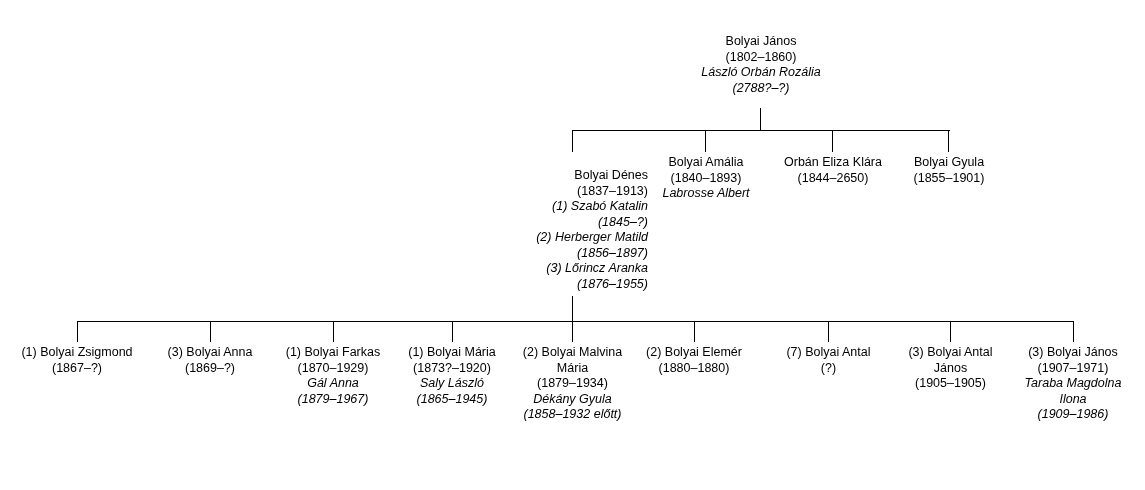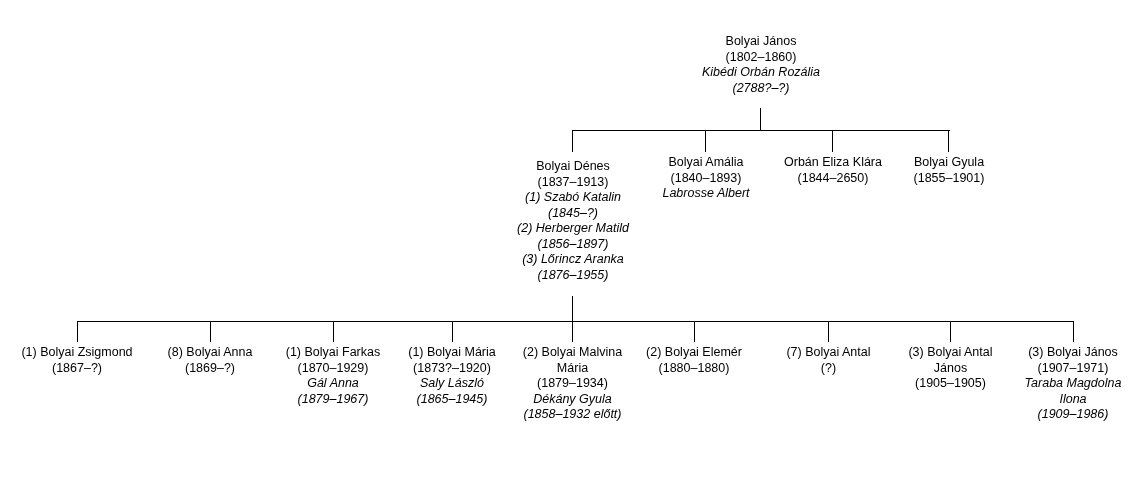--- a/index.html
+++ b/index.html
@@ -33,32 +33,32 @@
   .hl{height:1.4px;}
 </style>
 </head>
 <body>
 
 <div id="tree">
 
   <div class="node" style="left:661px;top:34px;width:200px;">
     <div class="nm">Bolyai János</div>
     <div class="dt">(1802–1860)</div>
-    <div class="sp">Kibédi Orbán Rozália</div>
+    <div class="sp">László Orbán Rozália</div>
     <div class="spd">(2788?–?)</div>
   </div>
 
   <div class="ln vl" style="left:760px;top:108px;height:23px;"></div>
   <div class="ln hl" style="left:572px;top:130px;width:378px;"></div>
   <div class="ln vl" style="left:572px;top:130px;height:22px;"></div>
   <div class="ln vl" style="left:705px;top:130px;height:22px;"></div>
   <div class="ln vl" style="left:832px;top:130px;height:22px;"></div>
   <div class="ln vl" style="left:948px;top:130px;height:22px;"></div>
 
-  <div class="node" style="left:498px;top:159px;width:150px;">
+  <div class="node" style="left:498px;top:168px;width:150px;text-align:right;">
     <div class="nm">Bolyai Dénes</div>
     <div class="dt">(1837–1913)</div>
     <div class="sp">(1) Szabó Katalin</div>
     <div class="spd">(1845–?)</div>
     <div class="sp">(2) Herberger Matild</div>
     <div class="spd">(1856–1897)</div>
     <div class="sp">(3) Lőrincz Aranka</div>
     <div class="spd">(1876–1955)</div>
   </div>
 
@@ -90,21 +90,21 @@
   <div class="ln vl" style="left:828px;top:321px;height:21px;"></div>
   <div class="ln vl" style="left:950px;top:321px;height:21px;"></div>
   <div class="ln vl" style="left:1073px;top:321px;height:21px;"></div>
 
   <div class="node" style="left:5px;top:345px;width:144px;">
     <div class="nm">(1) Bolyai Zsigmond</div>
     <div class="dt">(1867–?)</div>
   </div>
 
   <div class="node" style="left:150px;top:345px;width:120px;">
-    <div class="nm">(8) Bolyai Anna</div>
+    <div class="nm">(3) Bolyai Anna</div>
     <div class="dt">(1869–?)</div>
   </div>
 
   <div class="node" style="left:267px;top:345px;width:132px;">
     <div class="nm">(1) Bolyai Farkas</div>
     <div class="dt">(1870–1929)</div>
     <div class="sp">Gál Anna</div>
     <div class="spd">(1879–1967)</div>
   </div>
 

